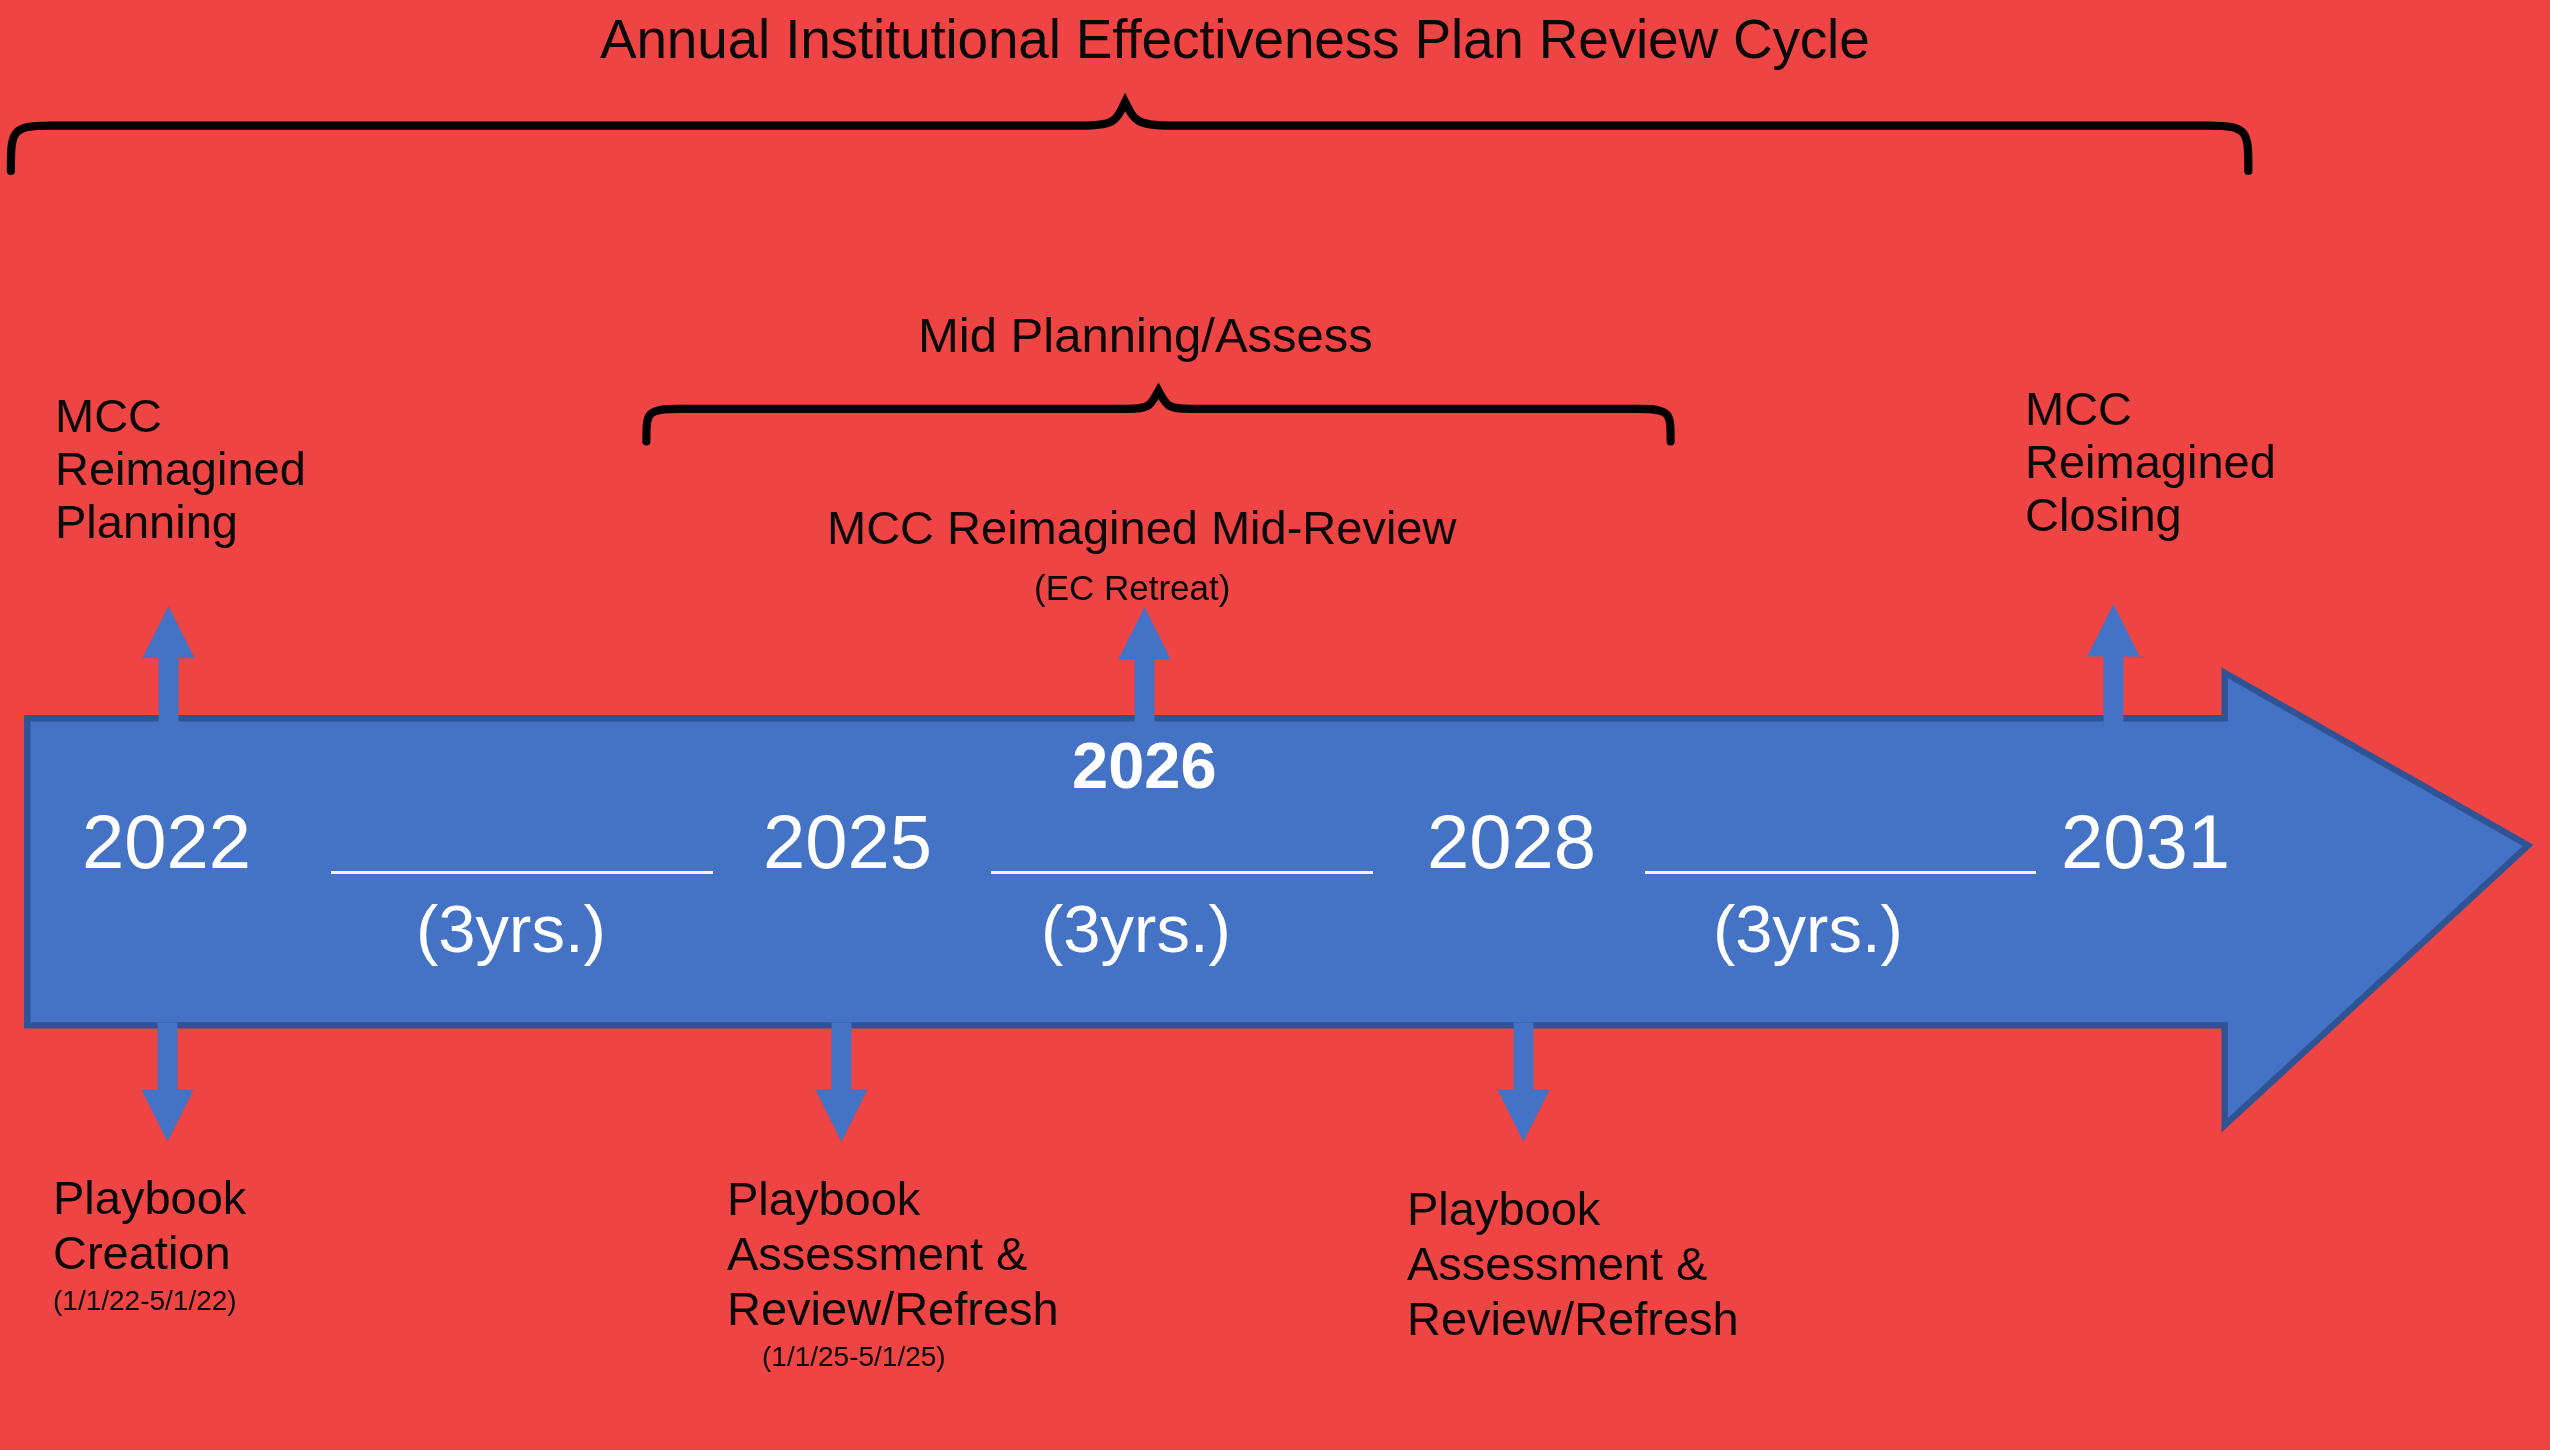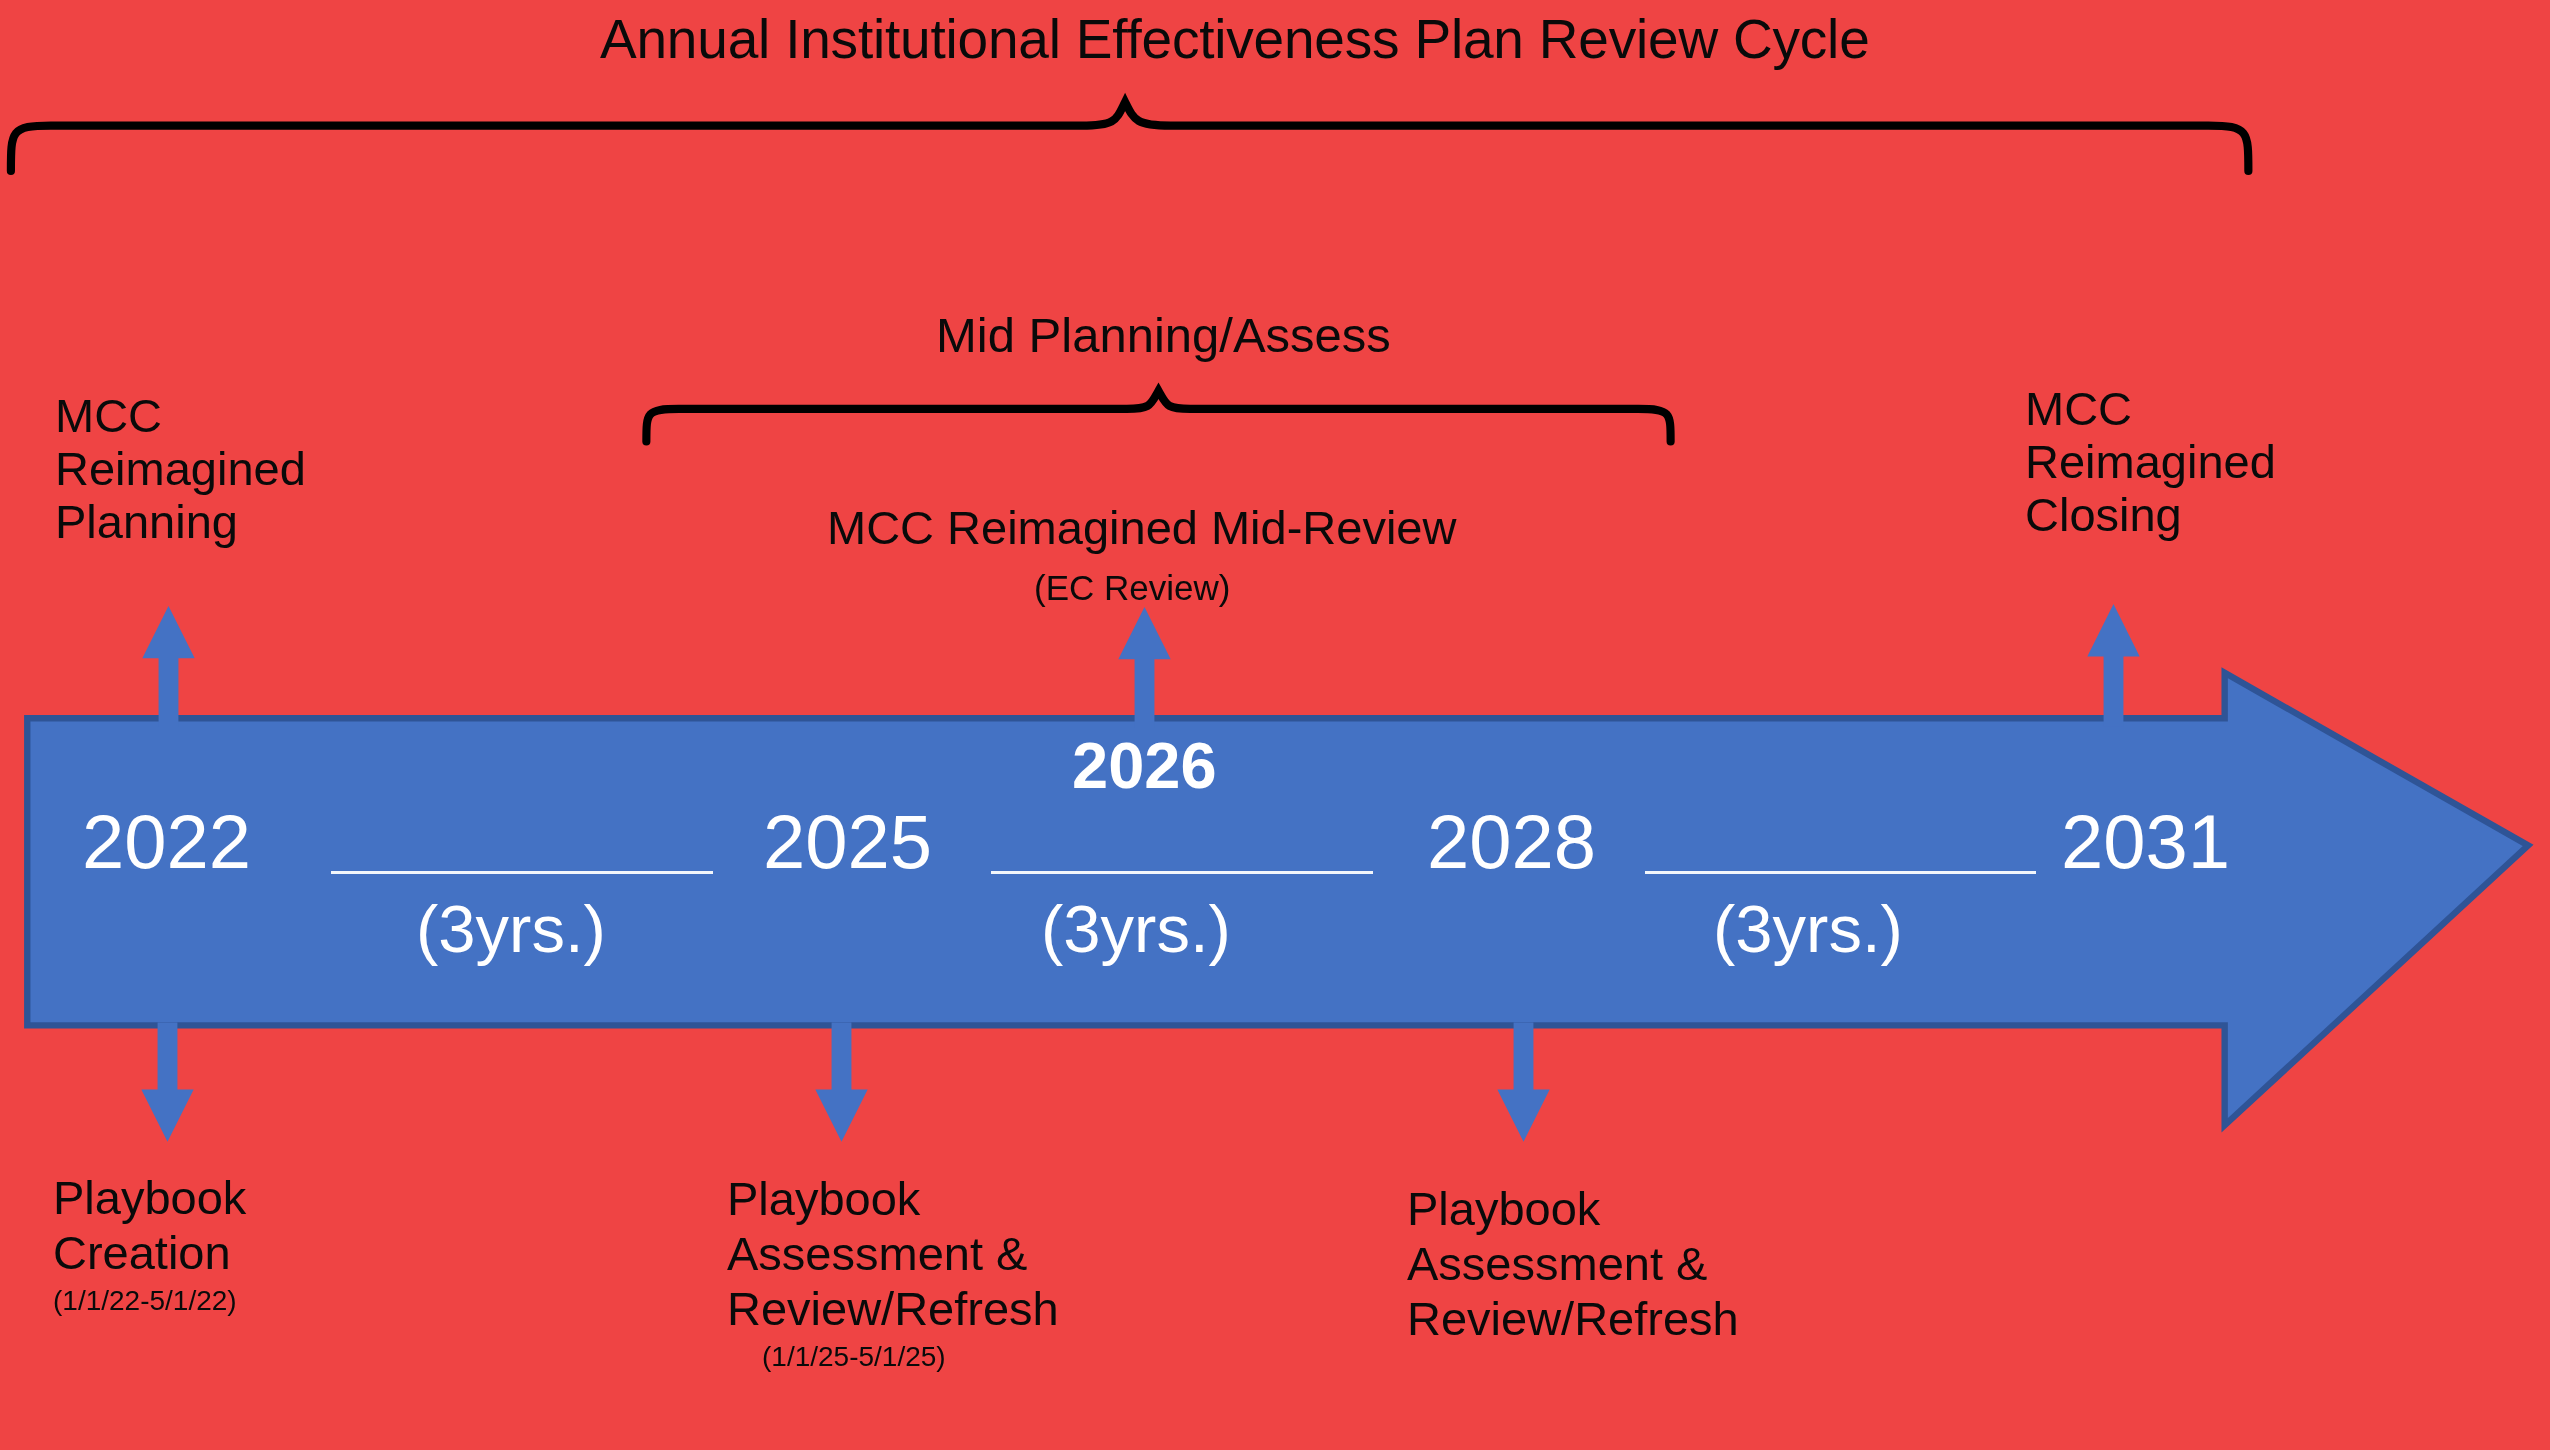--- a/index.html
+++ b/index.html
@@ -37,21 +37,20 @@
     font-family:"Liberation Sans", sans-serif;
     white-space:nowrap;
     letter-spacing:-0.2px;
   }
   .subtitle{
     position:absolute;
     z-index:5;
     font-size:49px;
     color:#0a0a0a;
     white-space:nowrap;
-    margin-left:18px;
   }
   .callout{
     position:absolute;
     z-index:5;
     font-size:47px;
     line-height:1.13;
     color:#0a0a0a;
   }
   .event-title{
     position:absolute;
@@ -231,21 +230,21 @@
     </svg>
   </div>
 
   <div class="callout" style="left:55px; top:389px; width:345px;">
     <div>MCC</div>
     <div>Reimagined</div>
     <div>Planning</div>
   </div>
 
   <div class="event-title" style="left:827px; top:500px;">MCC Reimagined Mid-Review</div>
-  <div class="event-sub" style="left:1034px; top:568px;">(EC Review)</div>
+  <div class="event-sub" style="left:1034px; top:568px;">(EC Retreat)</div>
 
   <div class="callout" style="left:2025px; top:382px; width:309px;">
     <div>MCC</div>
     <div>Reimagined</div>
     <div>Closing</div>
   </div>
 
   <svg id="timeline-arrow" viewBox="0 0 2806 1596" aria-hidden="true">
 
     <path d="M30,790 L2448,790 L2448,740 L2782,930 L2448,1238 L2448,1128 L30,1128 Z" fill="#4472C4" stroke="#2F5496" stroke-width="7" stroke-linejoin="miter"></path>

